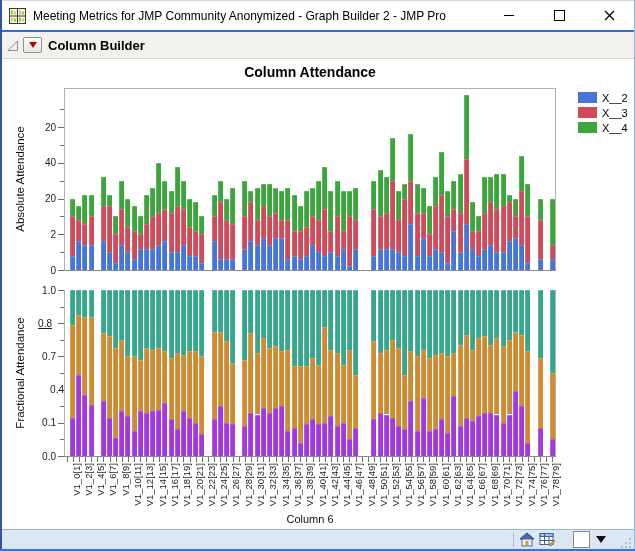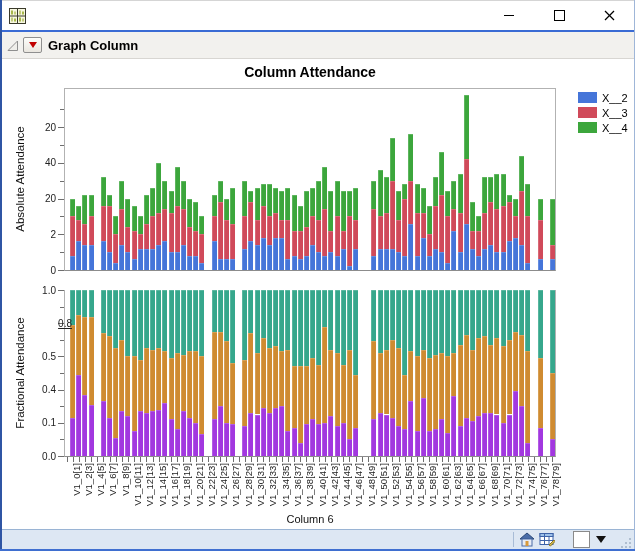--- a/index.html
+++ b/index.html
@@ -70,20 +70,21 @@
     <line x1="1" y1="8" x2="16" y2="8" stroke="#3a3a2a"></line>
     <rect x="2" y="2.5" width="2" height="4" fill="#a8b84a"></rect>
       <rect x="5" y="3.5" width="2" height="3" fill="#c2cc7a"></rect>
     <rect x="10" y="2.5" width="2" height="4" fill="#c2cc7a"></rect>
       <rect x="13" y="3.5" width="2" height="3" fill="#a8b84a"></rect>
     <rect x="2" y="9.5" width="2" height="4" fill="#c2cc7a"></rect>
       <rect x="5" y="10.5" width="2" height="3" fill="#a8b84a"></rect>
     <rect x="10" y="9.5" width="2" height="4" fill="#a8b84a"></rect>
       <rect x="13" y="10.5" width="2" height="3" fill="#c2cc7a"></rect>
   </svg>
+  <span class="title-text">Meeting Metrics for JMP Community Anonymized - Graph Builder 2 - JMP Pro</span>
   <div class="win-controls">
     <div class="win-btn">
         <div class="glyph-min"></div>
       </div>
     <div class="win-btn">
         <div class="glyph-max"></div>
       </div>
     <div class="win-btn">
       <svg width="11" height="11" viewBox="0 0 11 11">
         <line x1="1" y1="1" x2="10" y2="10" stroke="#000" stroke-width="1.2"></line>
@@ -94,21 +95,21 @@
 </div>
 <div class="abs accent"></div>
 
 <div class="abs rheader">
   <svg class="disc-tri" width="13" height="13" viewBox="0 0 13 13">
     <polygon points="11.5,2 11.5,11.5 2,11.5" fill="#efeeea" stroke="#8f8f8f"></polygon>
   </svg>
   <div class="redtri-btn">
     <div class="redtri"></div>
   </div>
-  <span class="rheader-title">Graph Column</span>
+  <span class="rheader-title">Column Builder</span>
 </div>
 
 <div class="abs chart-title">Column Attendance</div>
 <div class="abs vtitle" style="left:-71px;top:172px;">Absolute Attendance</div>
 <div class="abs vtitle" style="left:-63px;top:366px;width:167px;">Fractional Attendance</div>
 <div class="abs xtitle">Column 6</div>
 
 <div class="abs frame1"></div>
 <div class="abs frame2"></div>
 <div id="chartlayer" class="abs" style="left:0;top:0;width:635px;height:551px;pointer-events:none;">
@@ -557,25 +558,25 @@
     <div class="ytick" style="left: 60px; top: 252.157px; width: 4px; height: 1px;"></div>
     <div class="ytick" style="left: 60px; top: 216.471px; width: 4px; height: 1px;"></div>
     <div class="ytick" style="left: 60px; top: 180.784px; width: 4px; height: 1px;"></div>
     <div class="ytick" style="left: 60px; top: 145.098px; width: 4px; height: 1px;"></div>
     <div class="ytick" style="left: 60px; top: 109.412px; width: 4px; height: 1px;"></div>
     <div class="ytick" style="left: 58px; top: 456px; width: 6px; height: 1px;"></div>
     <div class="yticklab" style="left: 32px; top: 450.5px;">0.0</div>
     <div class="ytick" style="left: 58px; top: 422.8px; width: 6px; height: 1px;"></div>
     <div class="yticklab" style="left: 32px; top: 417.3px;">0.1</div>
     <div class="ytick" style="left: 58px; top: 389.6px; width: 6px; height: 1px;"></div>
-    <div class="yticklab" style="left: 32px; top: 384.1px;">0.4</div>
+    <div class="yticklab" style="left: 40px; top: 384.1px;">0.4</div>
     <div class="ytick" style="left: 58px; top: 356.4px; width: 6px; height: 1px;"></div>
-    <div class="yticklab" style="left: 32px; top: 350.9px;">0.5</div>
+    <div class="yticklab" style="left: 32px; top: 350.9px;">0.7</div>
     <div class="ytick" style="left: 58px; top: 323.2px; width: 6px; height: 1px;"></div>
-    <div class="yticklab" style="left: 48px; top: 317.7px; text-decoration: underline;">0.8</div>
+    <div class="yticklab" style="left: 28px; top: 317.7px; text-decoration: underline;">0.8</div>
     <div class="ytick" style="left: 58px; top: 290px; width: 6px; height: 1px;"></div>
     <div class="yticklab" style="left: 32px; top: 284.5px;">1.0</div>
     <div class="ytick" style="left: 60px; top: 439.4px; width: 4px; height: 1px;"></div>
     <div class="ytick" style="left: 60px; top: 406.2px; width: 4px; height: 1px;"></div>
     <div class="ytick" style="left: 60px; top: 373px; width: 4px; height: 1px;"></div>
     <div class="ytick" style="left: 60px; top: 339.8px; width: 4px; height: 1px;"></div>
     <div class="ytick" style="left: 60px; top: 306.6px; width: 4px; height: 1px;"></div>
     <div class="xtick" style="left: 66.5px; top: 457px;"></div>
     <div class="xlab" style="left: 71.5px; top: 463px;">V1_0[1]</div>
     <div class="xtick" style="left: 72.6px; top: 457px;"></div>

